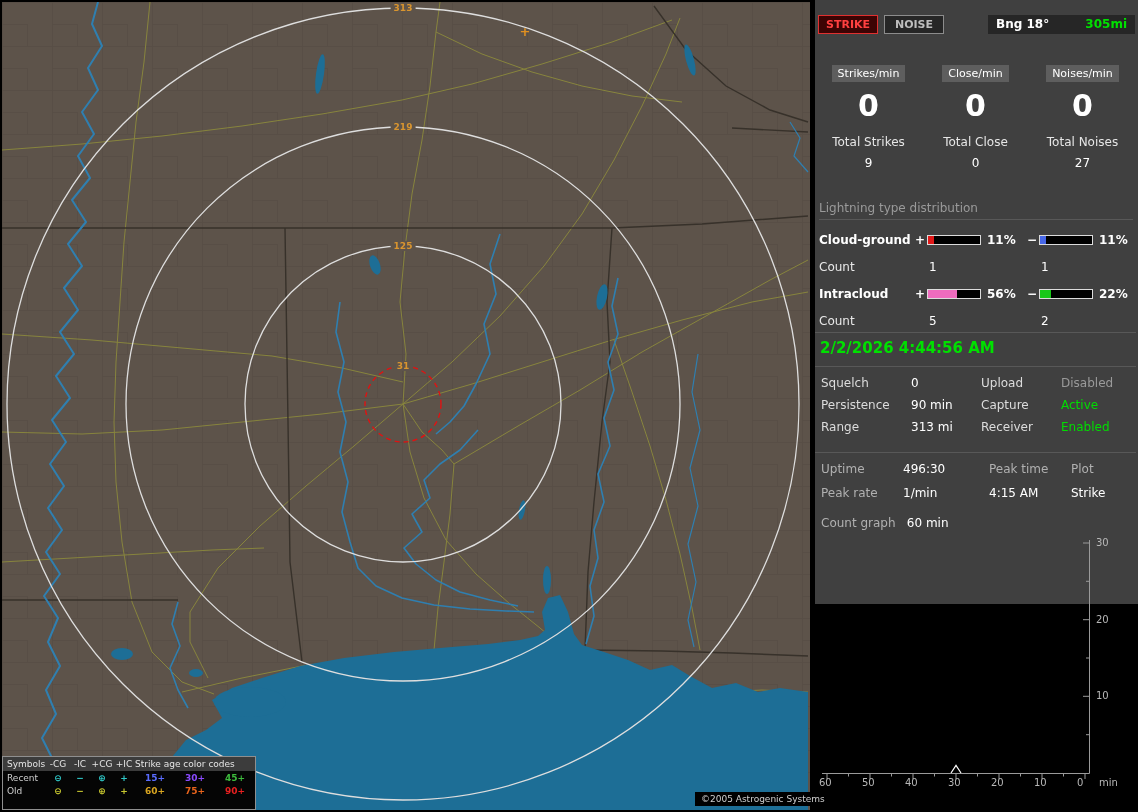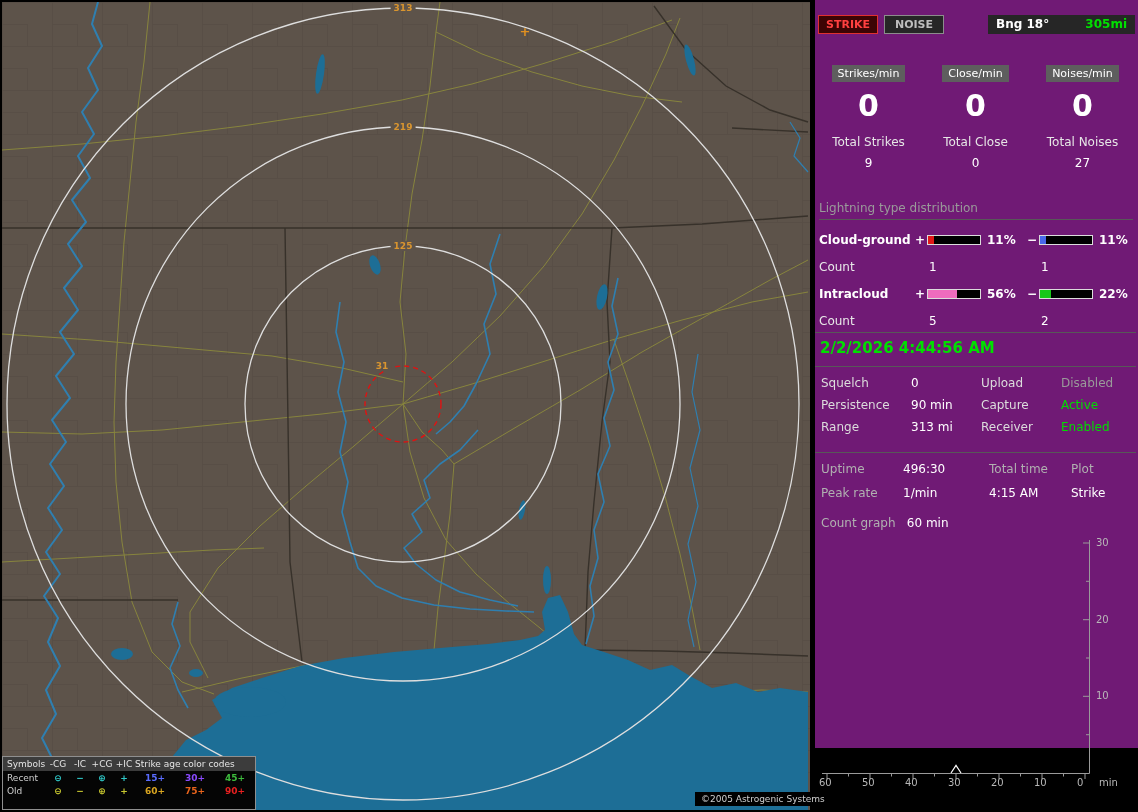--- a/index.html
+++ b/index.html
@@ -22,21 +22,21 @@
   .legend-row { display:grid; grid-template-columns:44px 22px 22px 22px 22px 40px 40px 40px;
                 align-items:center; height:13px; }
   .legend-header { background:#3c3c3c; color:#e4e4e4; height:14px; }
   .legend-header .age-hdr { grid-column:6 / 9; }
   .legend .sym { text-align:center; font-weight:bold; }
   .legend .code { text-align:center; font-weight:bold; }
   .legend .lbl { padding-left:4px; }
   .legend .typ { text-align:center; }
 
   
-  .sidebar { position:absolute; left:815px; top:0; width:323px; height:748px; background:#701a75; color:#e8e8e8;text-decoration:underline; }
+  .sidebar { position:absolute; left:815px; top:0; width:323px; height:604px; background:#404040; color:#e8e8e8;text-decoration:underline; }
   .hline { position:absolute; left:0; width:321px; height:1px; background:#585858; }
 
   .mode-row { position:absolute; top:15px; left:0; width:100%; height:20px; }
   .btn { position:absolute; top:0; height:19px; width:60px; font-size:11px; font-weight:bold;
          text-align:center; line-height:17px; cursor:pointer; }
   .btn-strike { left:3px; background:#3c0404; border:1px solid #e03030; }
   .btn-noise  { left:69px; background:#262626; border:1px solid #8c8c8c; color:#bdbdbd; }
   .bearing-box { position:absolute; left:173px; top:0; width:147px; height:19px; background:#262626;
                  font-size:12px; font-weight:bold; line-height:19px; }
   .bearing-box .bng { position:absolute; left:8px; color:#fff; }
@@ -151,21 +151,21 @@
       <circle cx="401" cy="402" r="158"></circle>
       <circle cx="401" cy="402" r="277"></circle>
       <circle cx="401" cy="402" r="396"></circle>
     </g>
     <circle cx="401" cy="402" r="38" fill="none" stroke="#e01212" stroke-width="1.4" stroke-dasharray="5 4"></circle>
   </svg>
 
   <span class="ring-label" style="left: 401px; top: 6px; color: rgb(217, 149, 47);">313</span>
   <span class="ring-label" style="left: 401px; top: 125px; color: rgb(217, 149, 47);">219</span>
   <span class="ring-label" style="left: 401px; top: 244px; color: rgb(217, 149, 47);">125</span>
-  <span class="ring-label" style="left: 380px; top: 364px; color: rgb(217, 149, 47);">31</span>
+  <span class="ring-label" style="left: 401px; top: 364px; color: rgb(217, 149, 47);">31</span>
 
   <span class="strike-marker" style="left: 523px; top: 30px; color: rgb(224, 144, 32);">+</span>
 
   <div class="legend">
     <div class="legend-row legend-header">
       <span class="lbl">Symbols</span>
       <span class="typ">-CG</span>
       <span class="typ">-IC</span>
       <span class="typ">+CG</span>
       <span class="typ">+IC</span>
@@ -299,21 +299,21 @@
     <span class="val">313 mi</span>
     <span class="lab">Receiver</span>
     <span class="val" style="color: rgb(0, 221, 0);">Enabled</span>
   </div>
 
   <div class="hline" style="top:452px;"></div>
 
   <div class="stats">
     <span class="lab">Uptime</span>
     <span class="val">496:30</span>
-    <span class="lab">Total time</span>
+    <span class="lab">Peak time</span>
     <span class="lab">Plot</span>
 
     <span class="lab">Peak rate</span>
     <span class="val">1/min</span>
     <span class="val">4:15 AM</span>
     <span class="val">Strike</span>
   </div>
 
   <div class="trendrow">
     <span class="lab">Count graph</span>

